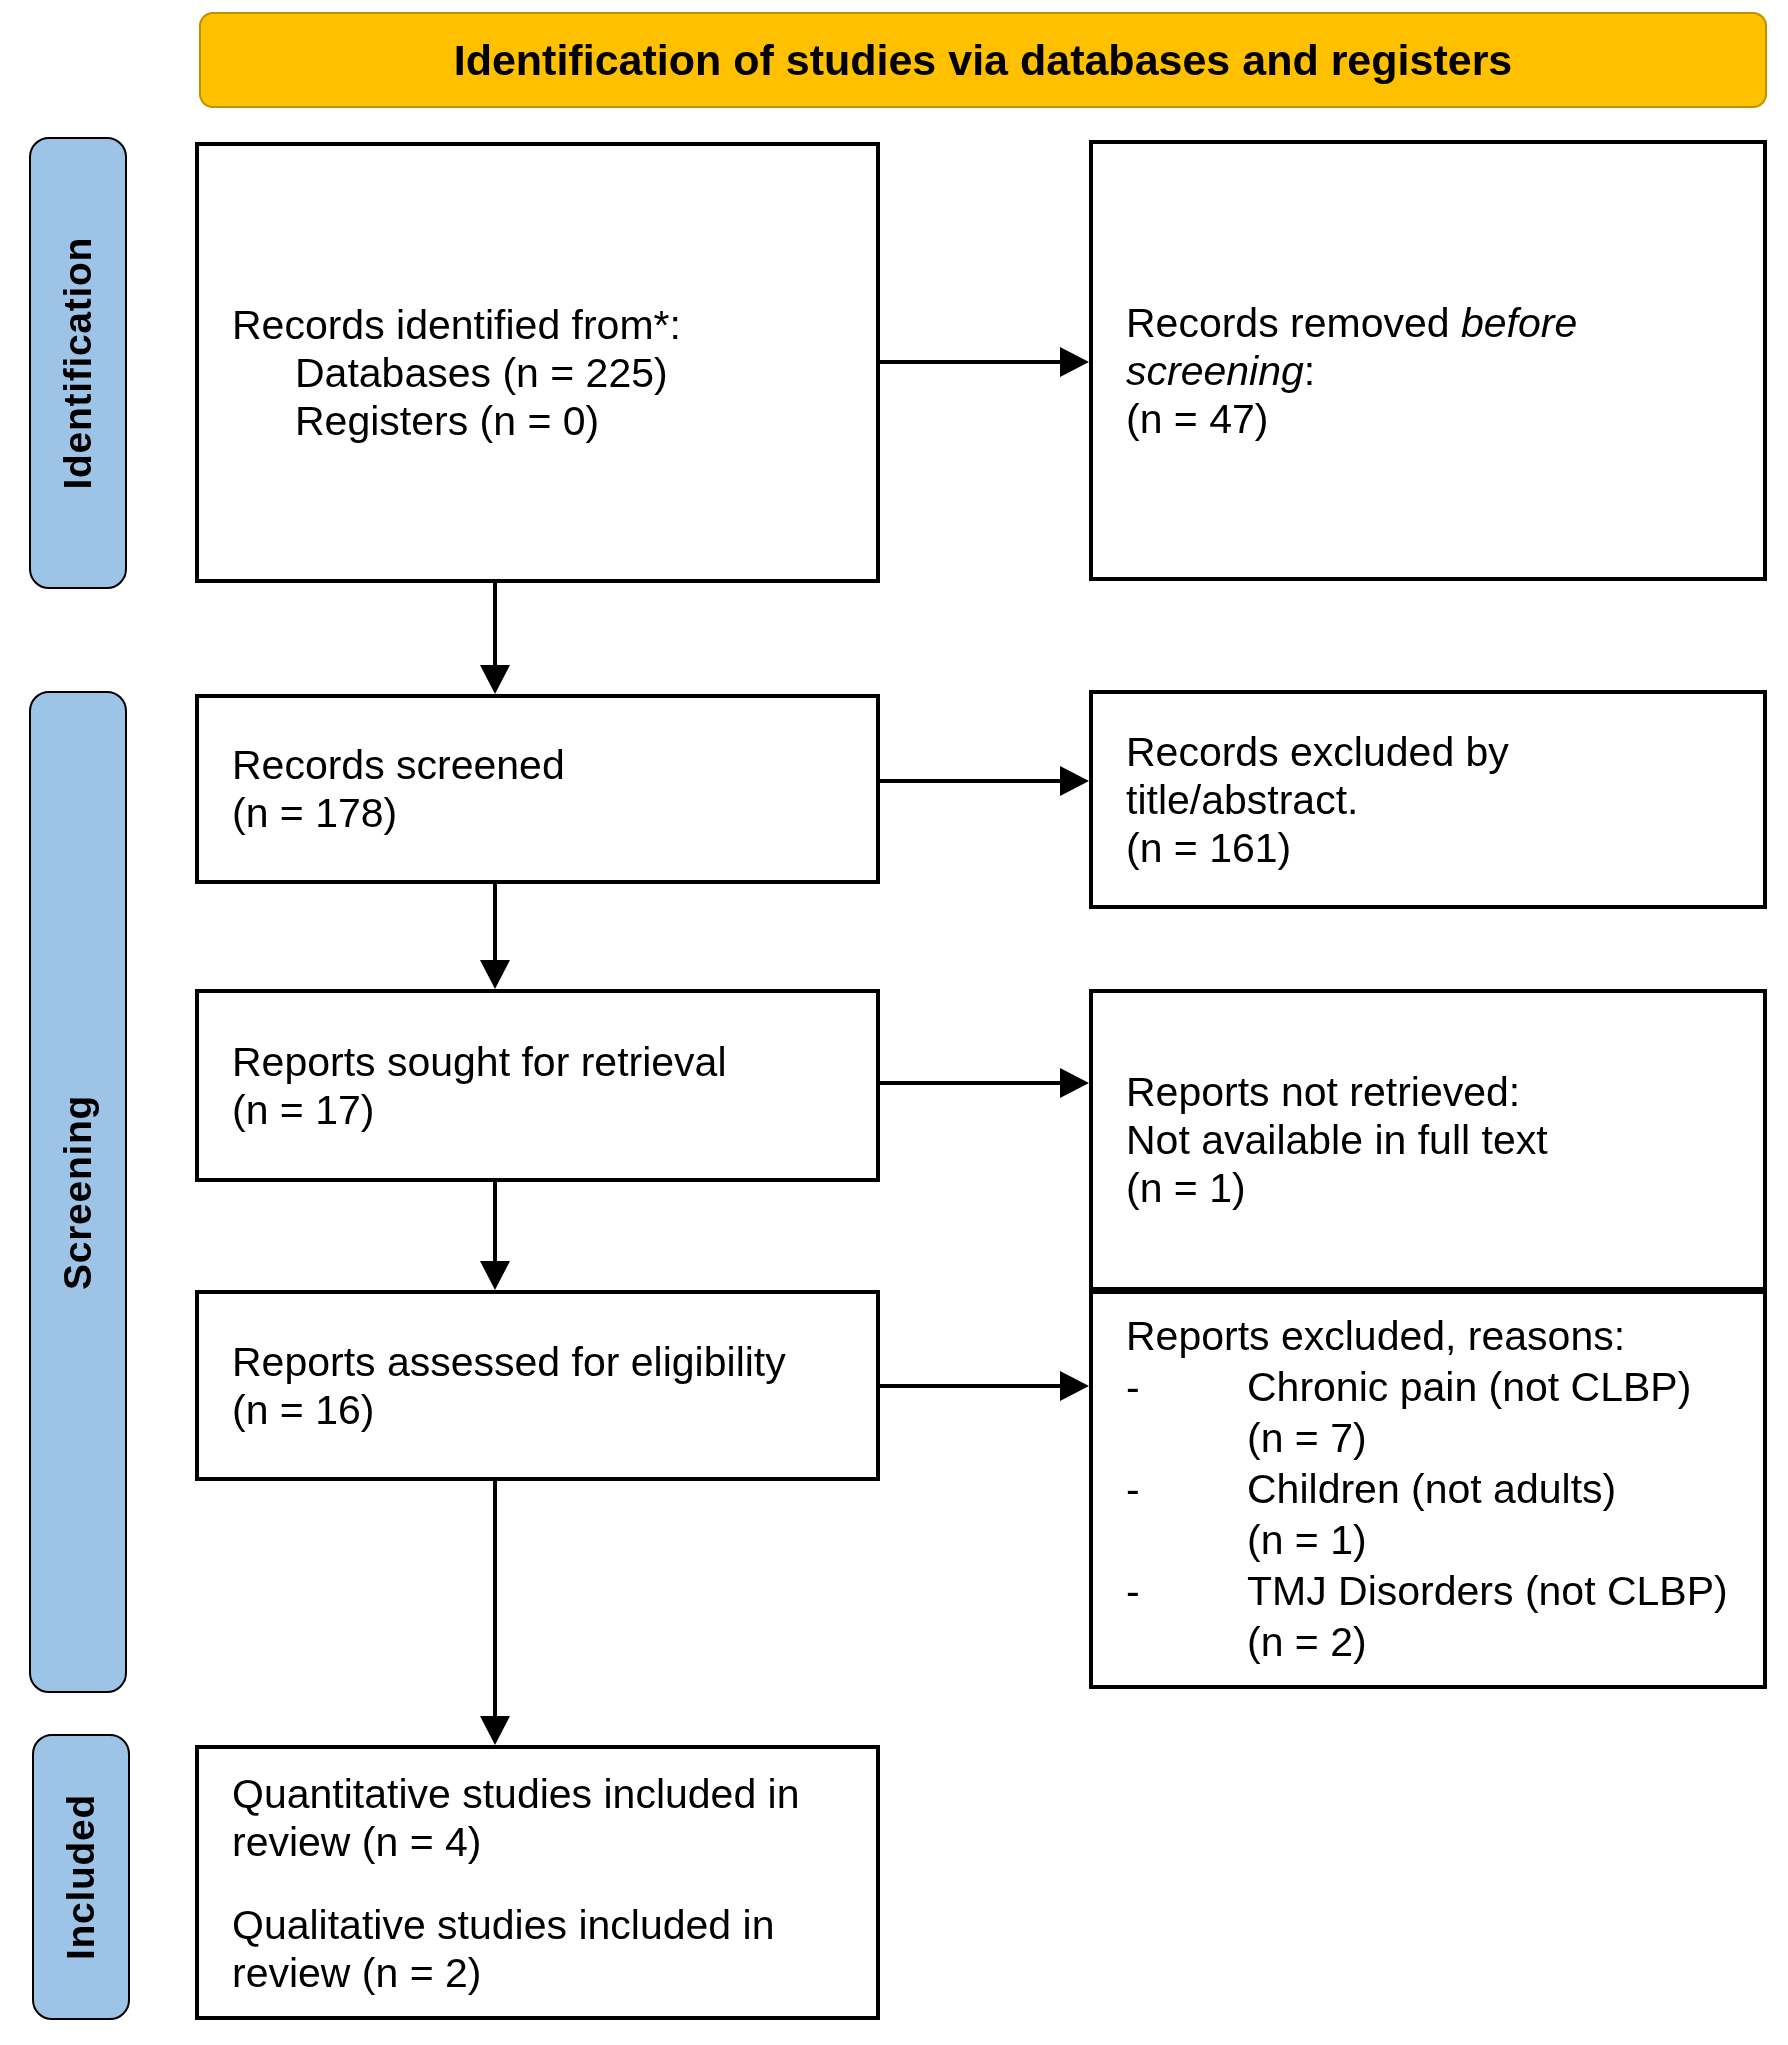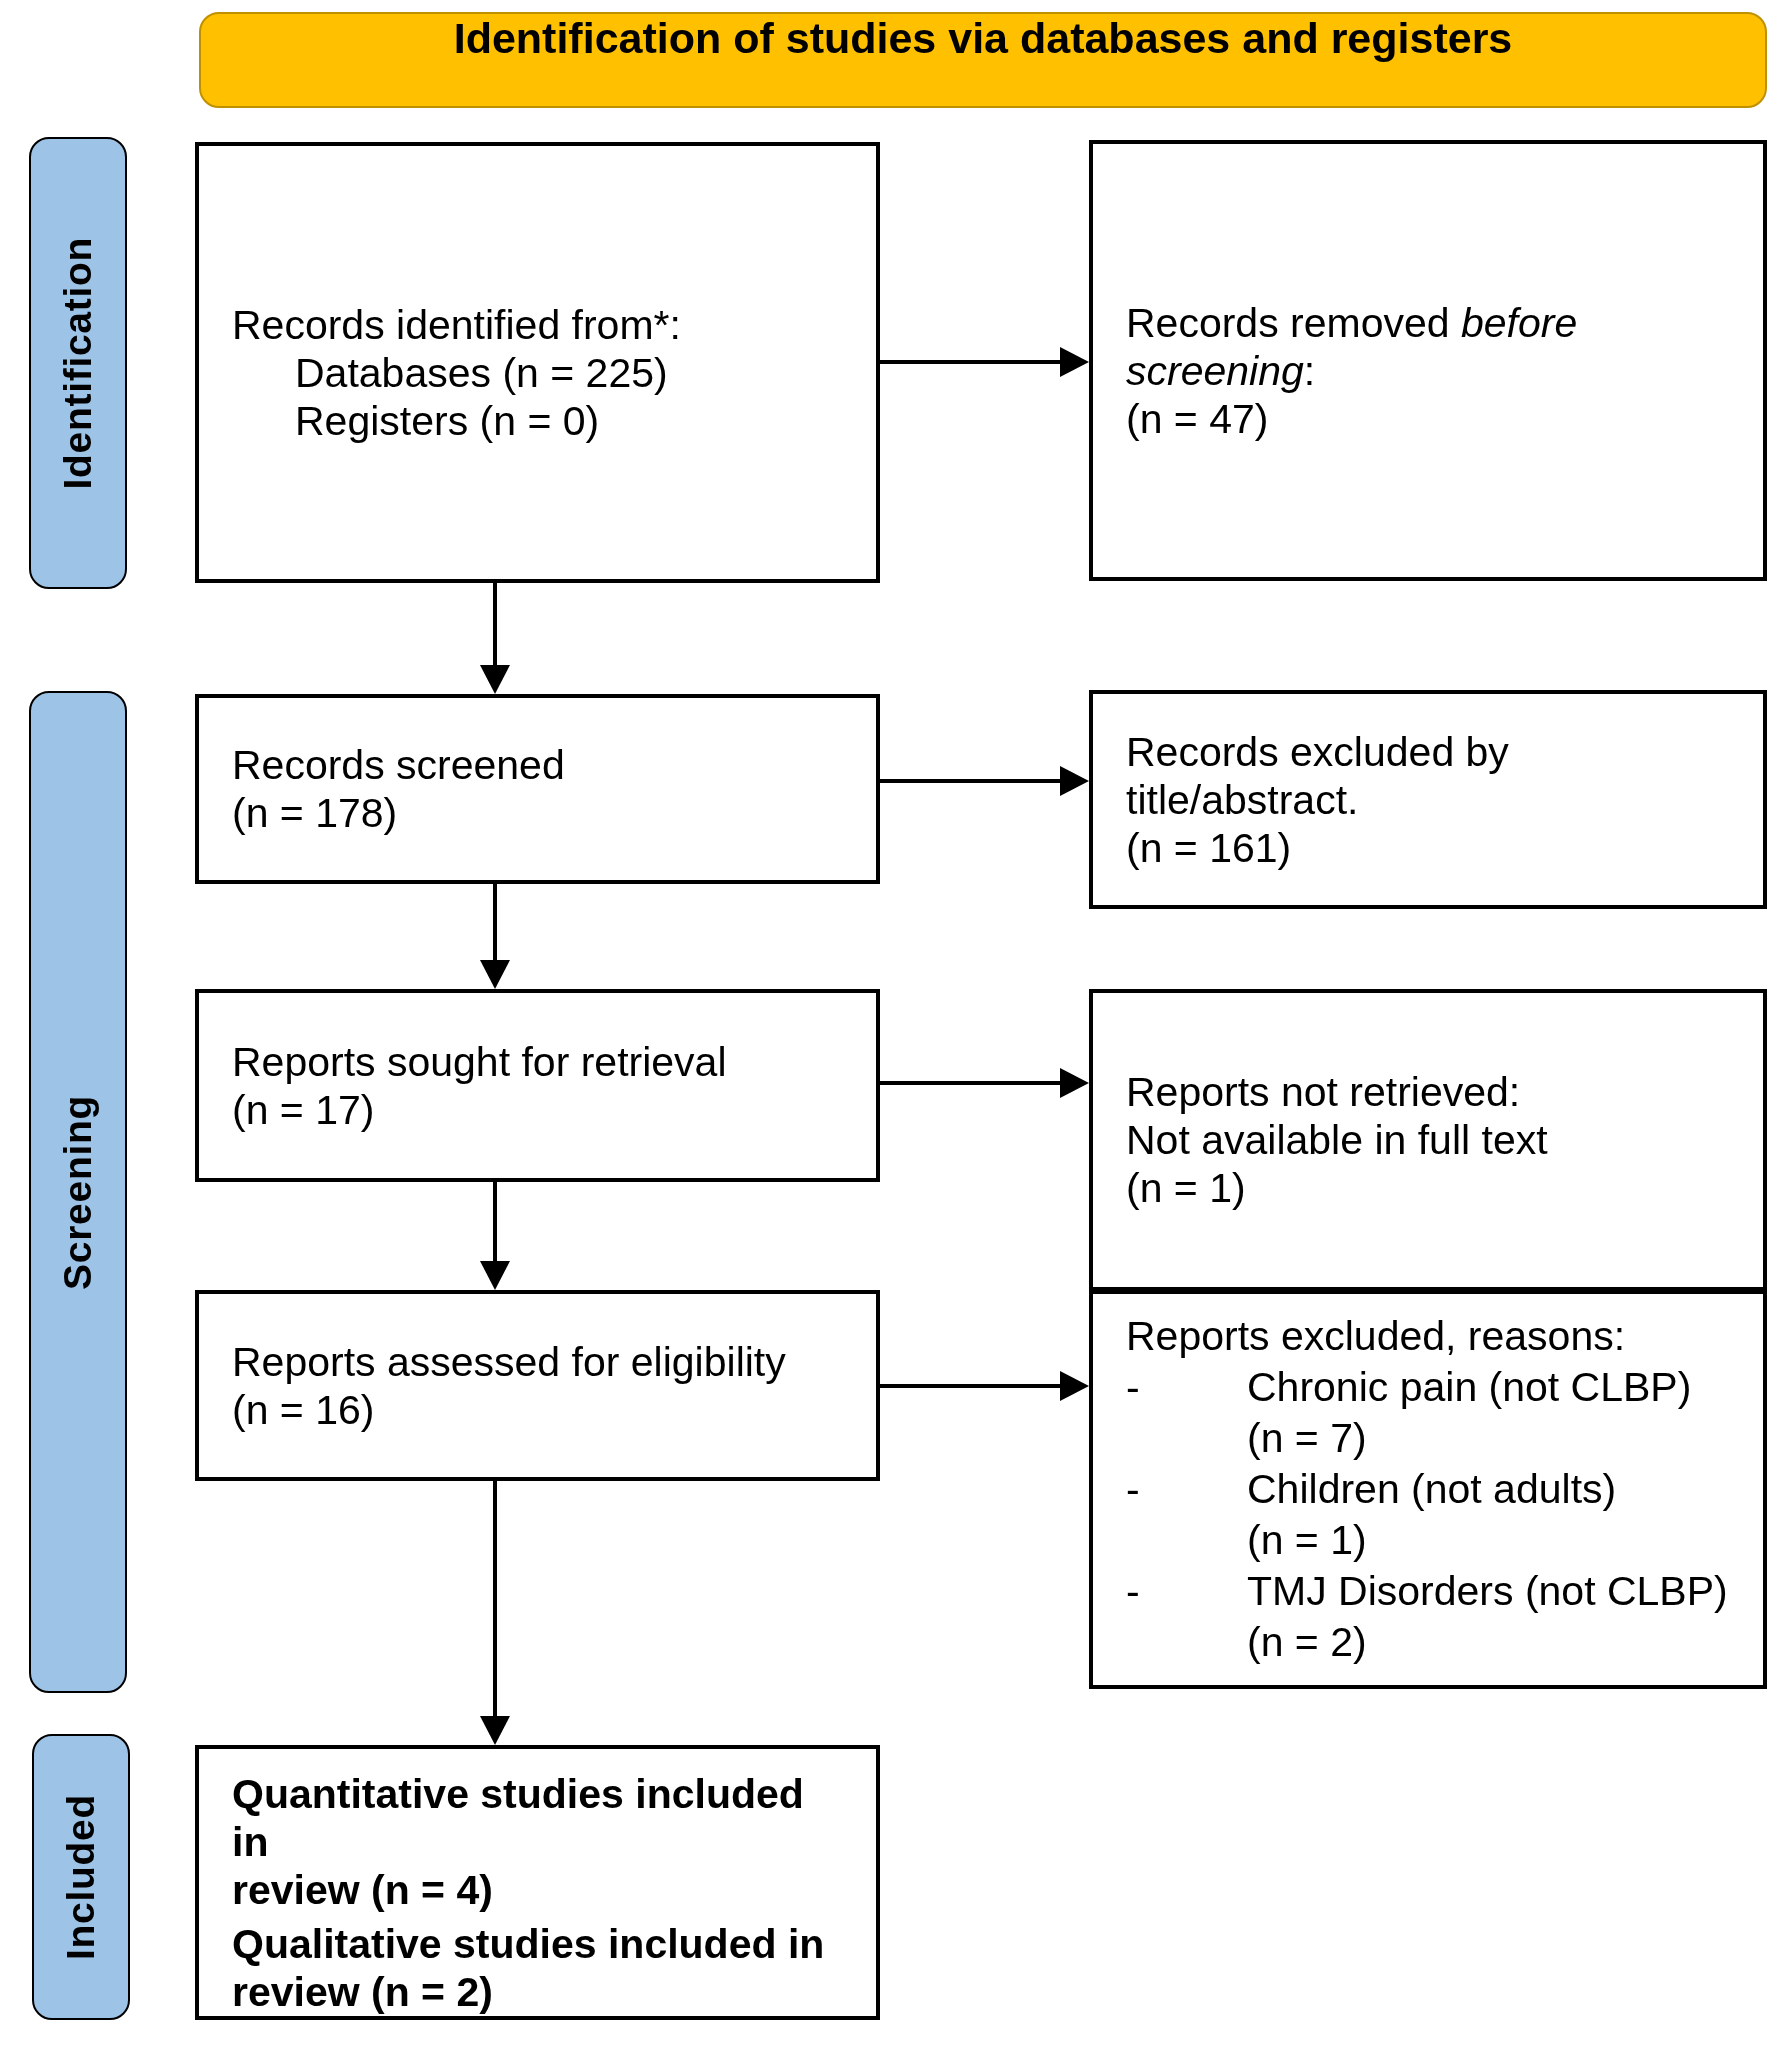--- a/index.html
+++ b/index.html
@@ -12,23 +12,23 @@
     color:#000;
     overflow:hidden;
   }
 
   
   .banner{
     position:absolute;
     left:199px; top:12px; width:1568px; height:96px;
     background:#FFC000;
     border:2.7px solid #BF9000;
-    border-radius:20px;
+    border-radius:14px;
     box-sizing:border-box;
-    display:flex; justify-content:center;
+    display:flex; align-items:center; justify-content:center;
     font-size:43px; font-weight:bold;
   }
 
   
   .stage{
     position:absolute;
     width:98px;
     background:#9DC3E6;
     border:2.7px solid #000;
     border-radius:20px;
@@ -61,21 +61,21 @@
   .col-right{left:1089px; width:678px;}
 
   .box-records-identified{top:142px; height:441px; padding-top:20px;}
   .box-records-removed{top:140px; height:441px; padding-top:20px;}
   .box-records-screened{top:694px; height:190px;}
   .box-records-excluded{top:690px; height:219px;}
   .box-reports-sought{top:989px; height:193px;}
   .box-reports-not-retrieved{top:989px; height:302px;justify-content:center;}
   .box-reports-assessed{top:1290px; height:191px;}
   .box-reports-excluded{top:1290px; height:399px; line-height:51px;}
-  .box-included-studies{top:1745px; height:275px; justify-content:flex-start; padding-top:21px;font-weight:bold;}
+  .box-included-studies{top:1745px; height:275px; justify-content:flex-start; padding-top:21px;}
 
   .ind{margin-left:63px;}
   .it{font-style:italic;}
 
   .reason{position:relative; padding-left:121px;}
   .reason .dash{position:absolute; left:0; top:0;}
 
   .vgap{height:35px;}
 
   

